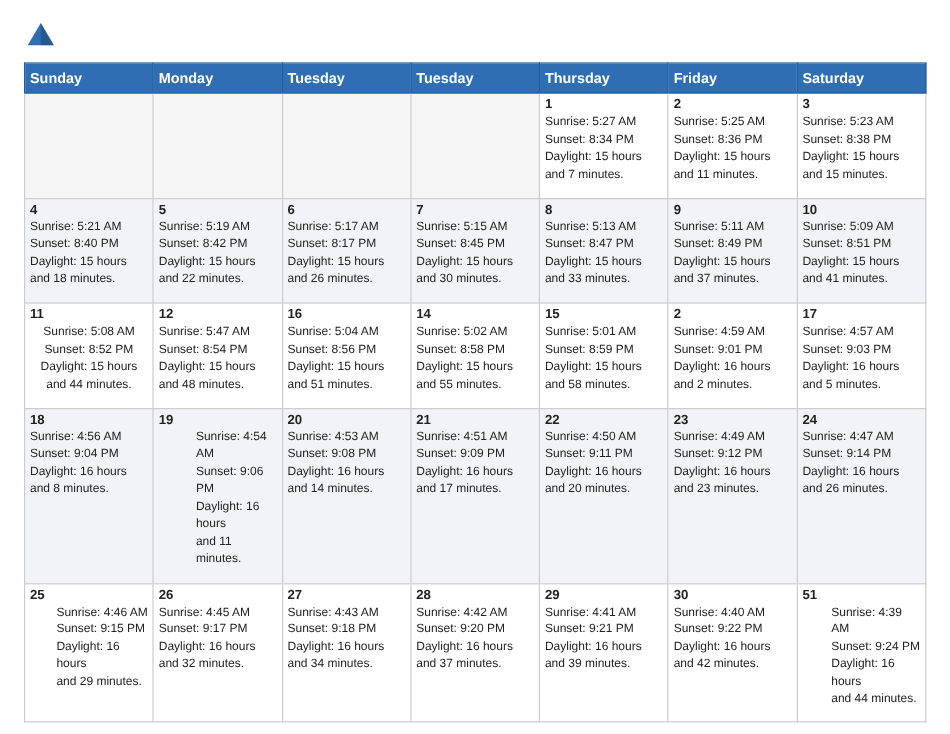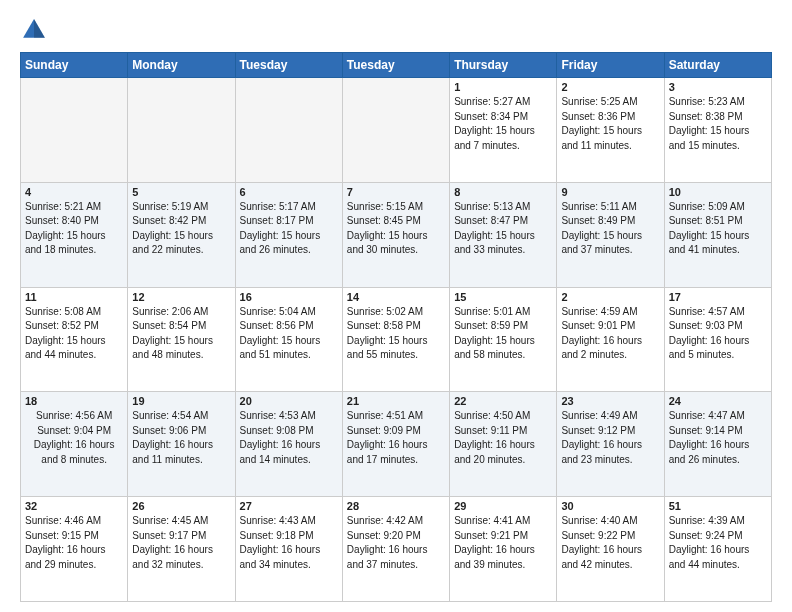--- a/index.html
+++ b/index.html
@@ -209,28 +209,28 @@
             <span class="day-number">10</span>
             <div class="day-info" style="white-space: pre-line;">Sunrise: 5:09 AM
 Sunset: 8:51 PM
 Daylight: 15 hours
 and 41 minutes.</div>
           </td>
         </tr>
         <tr>
           <td>
             <span class="day-number">11</span>
-            <div class="day-info" style="white-space: pre-line;">Sunrise: 5:08 AM
+            <div class="day-info" style="white-space: pre-line; text-align: center;">Sunrise: 5:08 AM
 Sunset: 8:52 PM
 Daylight: 15 hours
 and 44 minutes.</div>
           </td>
           <td>
             <span class="day-number">12</span>
-            <div class="day-info" style="white-space: pre-line;">Sunrise: 2:06 AM
+            <div class="day-info" style="white-space: pre-line;">Sunrise: 5:47 AM
 Sunset: 8:54 PM
 Daylight: 15 hours
 and 48 minutes.</div>
           </td>
           <td>
             <span class="day-number">16</span>
             <div class="day-info" style="white-space: pre-line;">Sunrise: 5:04 AM
 Sunset: 8:56 PM
 Daylight: 15 hours
 and 51 minutes.</div>
@@ -260,28 +260,28 @@
             <span class="day-number">17</span>
             <div class="day-info" style="white-space: pre-line;">Sunrise: 4:57 AM
 Sunset: 9:03 PM
 Daylight: 16 hours
 and 5 minutes.</div>
           </td>
         </tr>
         <tr class="row-shade">
           <td>
             <span class="day-number">18</span>
-            <div class="day-info" style="white-space: pre-line; text-align: center;">Sunrise: 4:56 AM
+            <div class="day-info" style="white-space: pre-line;">Sunrise: 4:56 AM
 Sunset: 9:04 PM
 Daylight: 16 hours
 and 8 minutes.</div>
           </td>
           <td>
             <span class="day-number">19</span>
-            <div class="day-info" style="white-space: pre-line;">Sunrise: 4:54 AM
+            <div class="day-info" style="white-space: pre-line; margin-left: 31px;">Sunrise: 4:54 AM
 Sunset: 9:06 PM
 Daylight: 16 hours
 and 11 minutes.</div>
           </td>
           <td>
             <span class="day-number">20</span>
             <div class="day-info" style="white-space: pre-line;">Sunrise: 4:53 AM
 Sunset: 9:08 PM
 Daylight: 16 hours
 and 14 minutes.</div>
@@ -310,22 +310,22 @@
           <td>
             <span class="day-number">24</span>
             <div class="day-info" style="white-space: pre-line;">Sunrise: 4:47 AM
 Sunset: 9:14 PM
 Daylight: 16 hours
 and 26 minutes.</div>
           </td>
         </tr>
         <tr>
           <td>
-            <span class="day-number">32</span>
-            <div class="day-info" style="white-space: pre-line;">Sunrise: 4:46 AM
+            <span class="day-number">25</span>
+            <div class="day-info" style="white-space: pre-line; margin-left: 22px;">Sunrise: 4:46 AM
 Sunset: 9:15 PM
 Daylight: 16 hours
 and 29 minutes.</div>
           </td>
           <td>
             <span class="day-number">26</span>
             <div class="day-info" style="white-space: pre-line;">Sunrise: 4:45 AM
 Sunset: 9:17 PM
 Daylight: 16 hours
 and 32 minutes.</div>
@@ -353,21 +353,21 @@
           </td>
           <td>
             <span class="day-number">30</span>
             <div class="day-info" style="white-space: pre-line;">Sunrise: 4:40 AM
 Sunset: 9:22 PM
 Daylight: 16 hours
 and 42 minutes.</div>
           </td>
           <td>
             <span class="day-number">51</span>
-            <div class="day-info" style="white-space: pre-line;">Sunrise: 4:39 AM
+            <div class="day-info" style="white-space: pre-line; margin-left: 24px;">Sunrise: 4:39 AM
 Sunset: 9:24 PM
 Daylight: 16 hours
 and 44 minutes.</div>
           </td>
         </tr>
       </tbody>
   </table>
 </div>
 
 </body></html>

